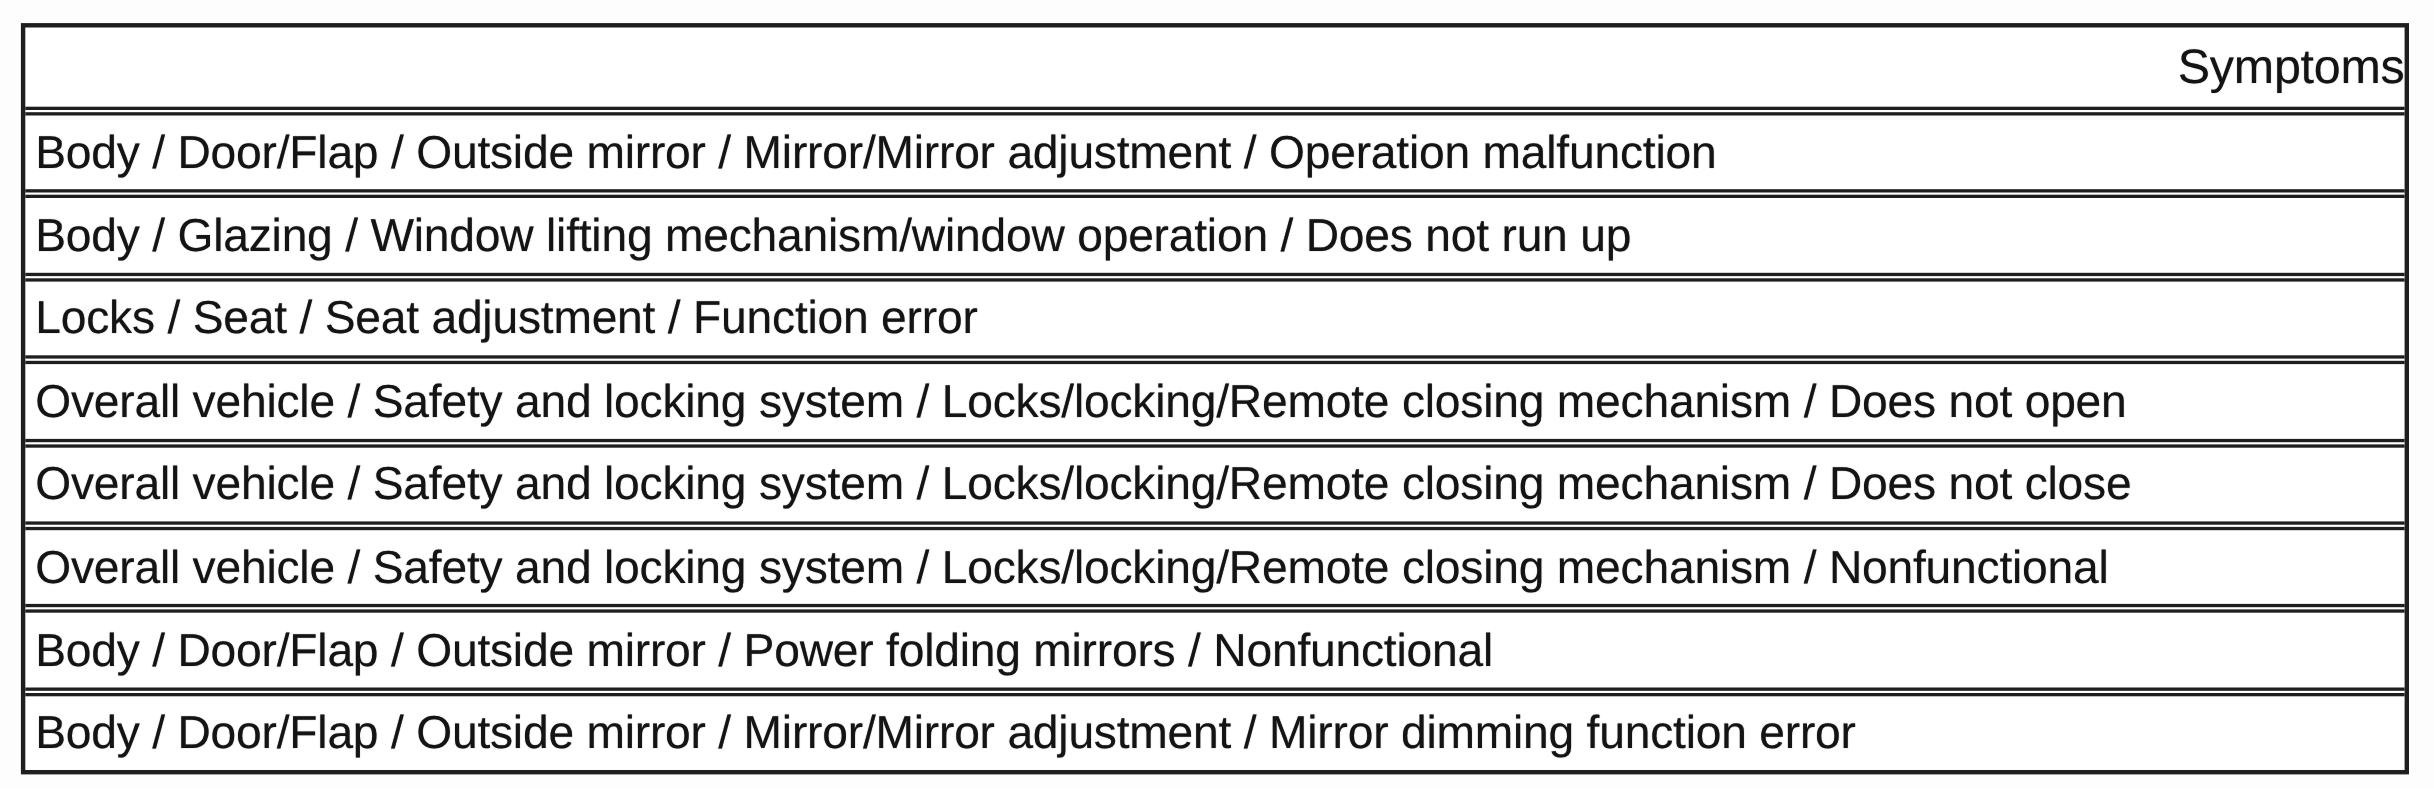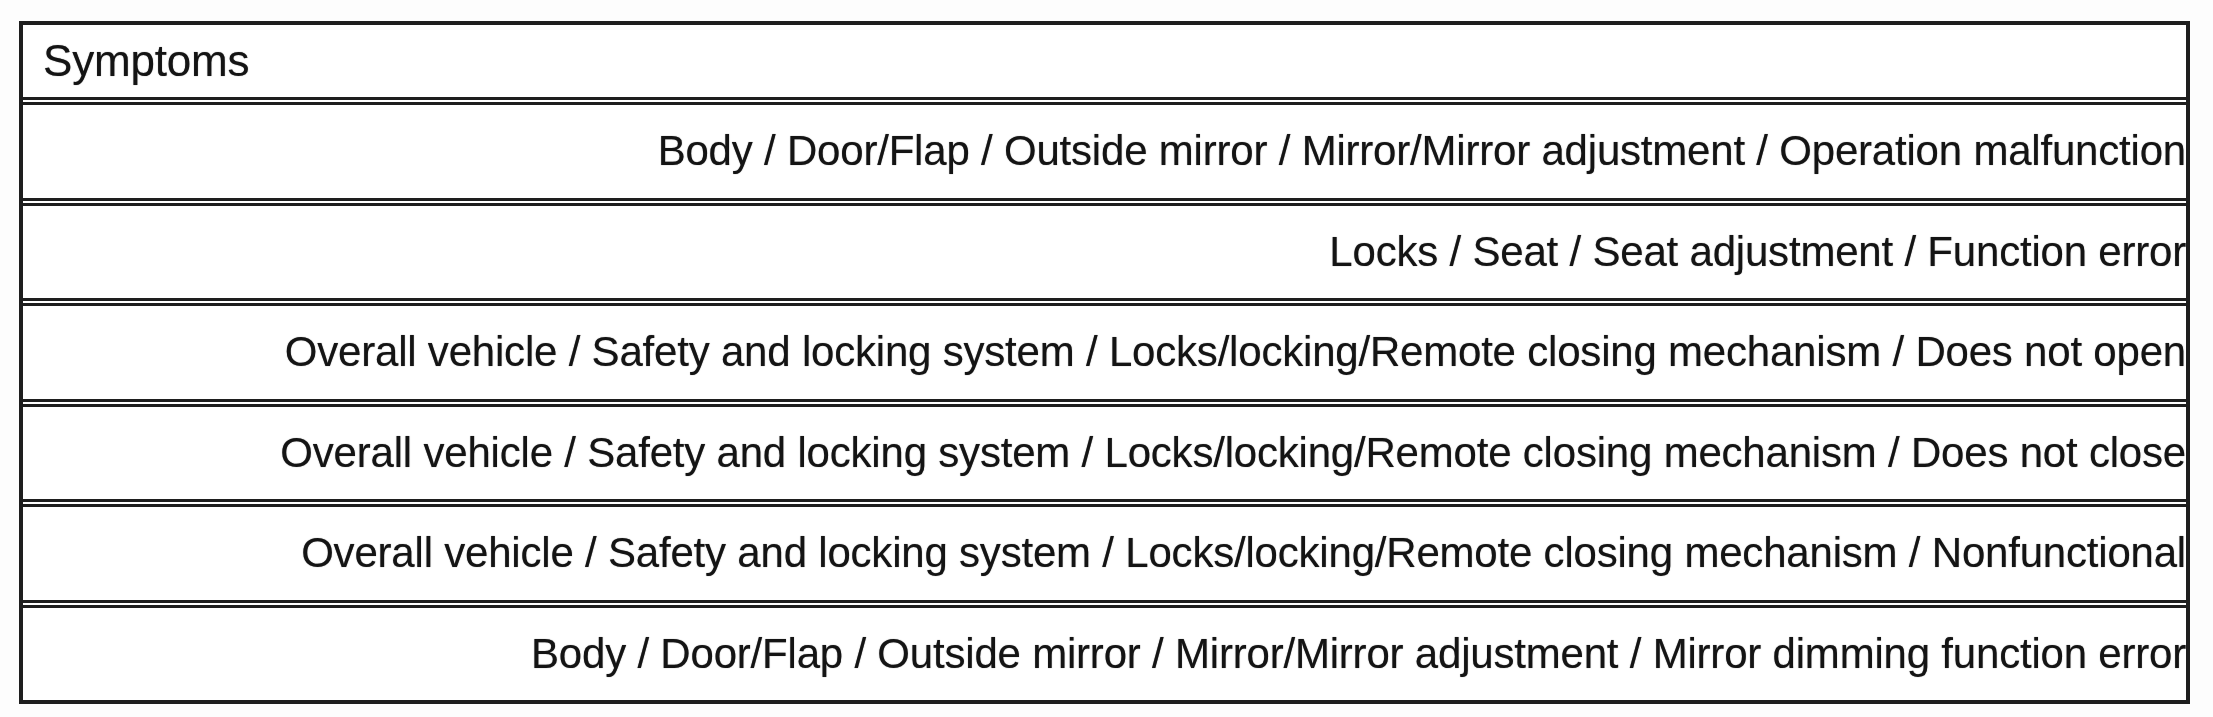--- a/index.html
+++ b/index.html
@@ -28,37 +28,37 @@
     display: flex;
     flex-direction: column;
   }
   .header-row {
     height: 80px;
     flex: 0 0 auto;
     box-sizing: border-box;
     border-bottom: 8px double #1e1e1e;
     display: flex;
     align-items: center;
-    padding-left: 20px;
+    padding-left: 4px;
     font-size: 44px;
     line-height: 1;
     white-space: nowrap;
+    justify-content: flex-end;
   }
   .row {
     flex: 1 1 0;
     box-sizing: border-box;
     border-bottom: 8px double #1e1e1e;
     display: flex;
     align-items: center;
     padding-left: 9px;
     font-size: 42px;
     line-height: 1;
     white-space: nowrap;
     overflow: hidden;
-    justify-content: flex-end;
   }
   .row:last-child {
     border-bottom: none;
   }
   .cell-text, .header-text {
     text-shadow: 0 0 1px rgba(0, 0, 0, 0.55);
     letter-spacing: -0.2px;
   }
 </style>
 </head>
@@ -68,29 +68,35 @@
   <div class="symptom-table">
 
     <div class="header-row">
       <span class="header-text">Symptoms</span>
     </div>
 
     <div class="row">
       <span class="cell-text">Body / Door/Flap / Outside mirror / Mirror/Mirror adjustment / Operation malfunction</span>
     </div>
     <div class="row">
+      <span class="cell-text">Body / Glazing / Window lifting mechanism/window operation / Does not run up</span>
+    </div>
+    <div class="row">
       <span class="cell-text">Locks / Seat / Seat adjustment / Function error</span>
     </div>
     <div class="row">
       <span class="cell-text">Overall vehicle / Safety and locking system / Locks/locking/Remote closing mechanism / Does not open</span>
     </div>
     <div class="row">
       <span class="cell-text">Overall vehicle / Safety and locking system / Locks/locking/Remote closing mechanism / Does not close</span>
     </div>
     <div class="row">
       <span class="cell-text">Overall vehicle / Safety and locking system / Locks/locking/Remote closing mechanism / Nonfunctional</span>
     </div>
     <div class="row">
+      <span class="cell-text">Body / Door/Flap / Outside mirror / Power folding mirrors / Nonfunctional</span>
+    </div>
+    <div class="row">
       <span class="cell-text">Body / Door/Flap / Outside mirror / Mirror/Mirror adjustment / Mirror dimming function error</span>
     </div>
 
   </div>
 </div>
 
 </body></html>

